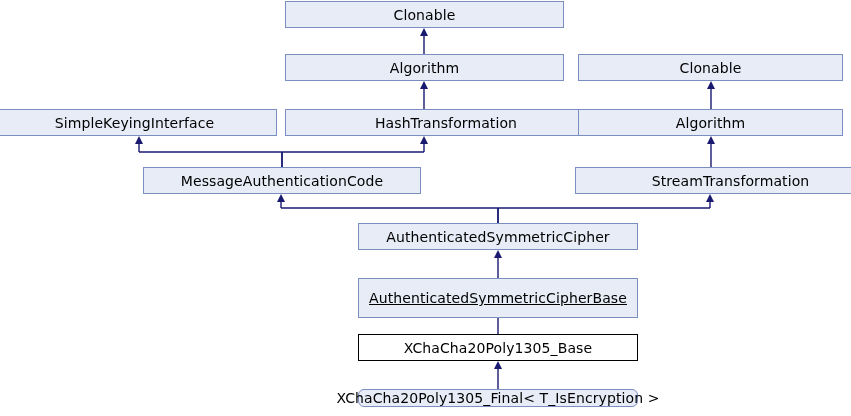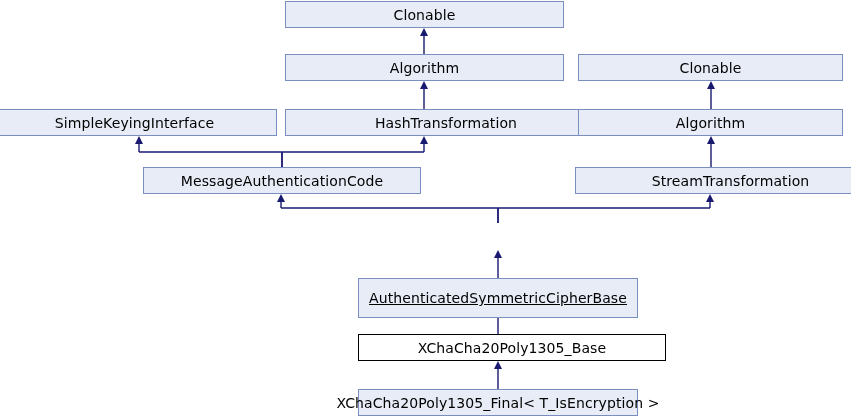--- a/index.html
+++ b/index.html
@@ -107,22 +107,25 @@
     </div>
     <div class="node" style="left: 578px; top: 109px; width: 265px; height: 27px;">
       <span>Algorithm</span>
     </div>
     <div class="node" style="left: 143px; top: 167px; width: 278px; height: 27px;">
       <span>MessageAuthenticationCode</span>
     </div>
     <div class="node" style="left: 575px; top: 167px; width: 311px; height: 27px;">
       <span>StreamTransformation</span>
     </div>
+    <div class="node" style="left: 358px; top: 223px; width: 280px; height: 27px;">
+      <span>AuthenticatedSymmetricCipher</span>
+    </div>
     <div class="node" style="left: 358px; top: 278px; width: 280px; height: 40px; text-decoration: underline;">
       <span>AuthenticatedSymmetricCipherBase</span>
     </div>
-    <div class="node current" style="left: 358px; top: 334px; width: 308px; height: 27px;">
+    <div class="node current" style="left: 358px; top: 334px; width: 280px; height: 27px;">
       <span>XChaCha20Poly1305_Base</span>
     </div>
-    <div class="node" style="left: 358px; top: 389px; width: 280px; height: 27px;">
+    <div class="node" style="left: 358px; top: 389px; width: 280px; height: 18px; border-radius: 6px;">
       <span>XChaCha20Poly1305_Final&lt; T_IsEncryption &gt;</span>
     </div>
   </div>
 
 </body></html>

